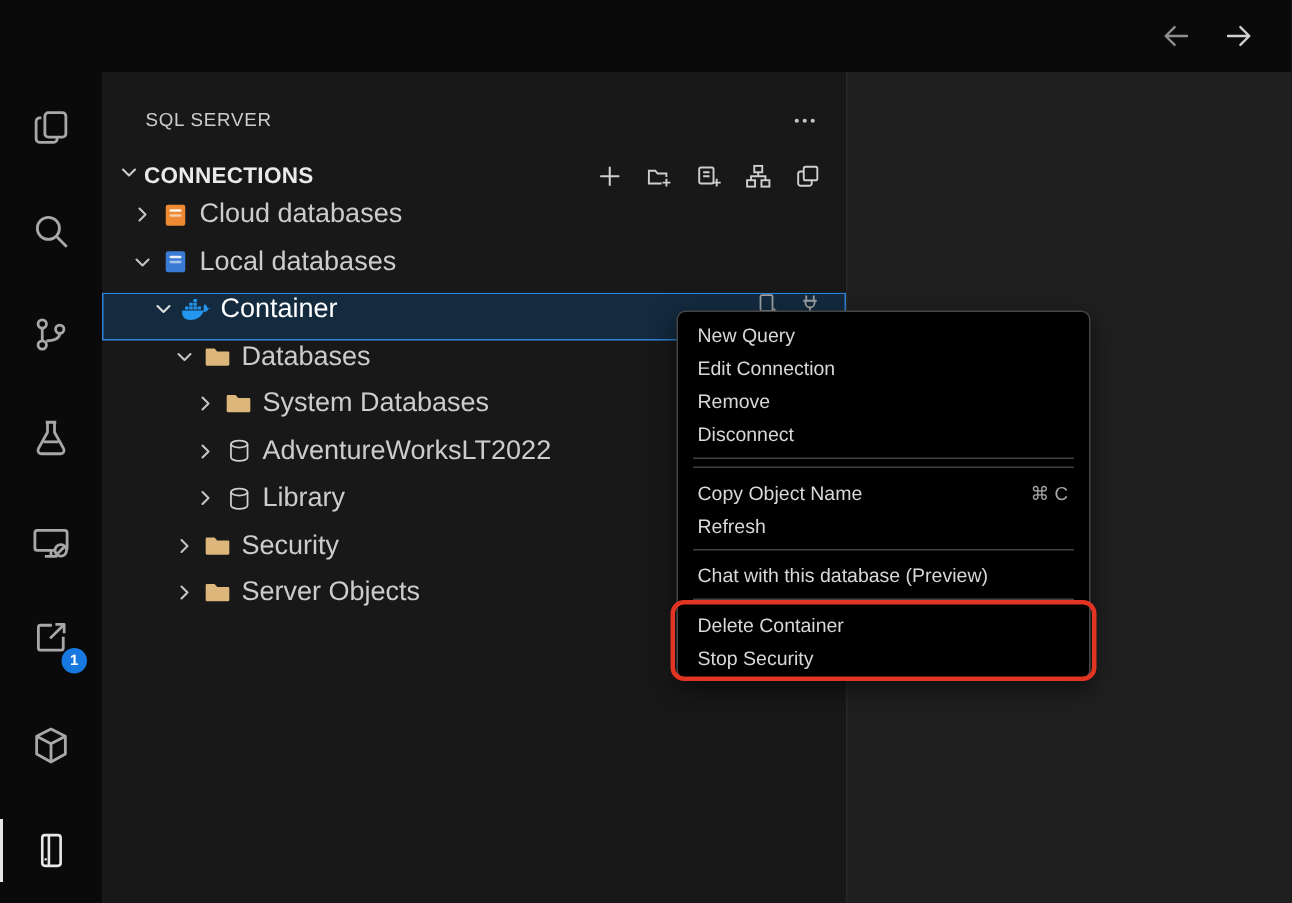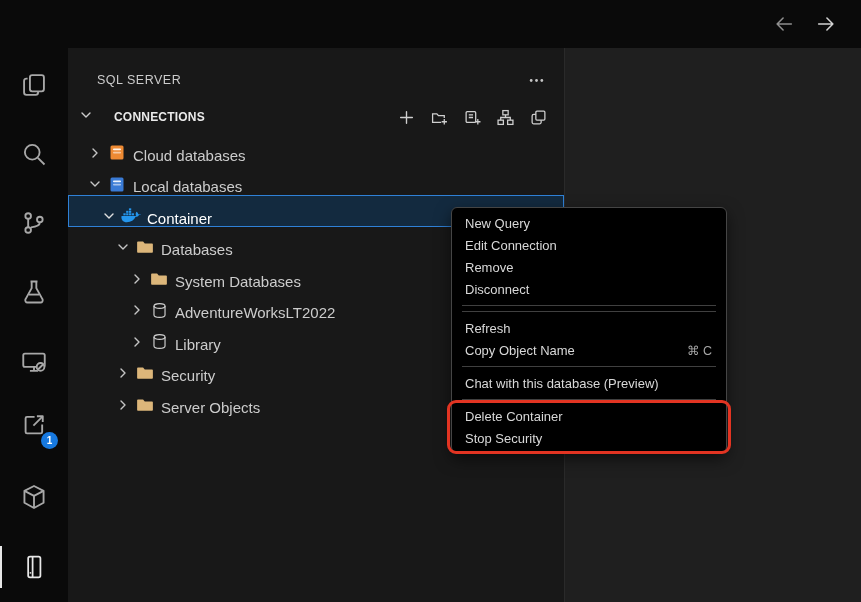--- a/index.html
+++ b/index.html
@@ -20,26 +20,26 @@
               border-radius:9px; background:#1779e0; color:#fff; font-size:10px; font-weight:bold;
               display:flex; align-items:center; justify-content:center; }
 
   
   .sidebar { position:absolute; left:68px; top:48px; width:497px; height:575px; background:#181818; border-right:1px solid #2a2a2a; }
   .sb-header { height:54px; display:flex; align-items:center; padding:10px 16px 0 29px; }
   .sb-title { font-size:12.5px; letter-spacing:.5px; color:#cccccc; }
   .sb-more { margin-left:auto; width:24px; height:24px; display:flex; align-items:center; justify-content:center; cursor:pointer; }
 
   .connections-row { height:30px; display:flex; align-items:center; padding:0 16px 0 10px; }
-  .connections-label { font-size:12px; font-weight:bold; color:#eaeaea; letter-spacing:.2px; margin-left:20px; }
+  .connections-label { font-size:15px; font-weight:bold; color:#eaeaea; letter-spacing:.2px; margin-left:2px; }
   .conn-toolbar { margin-left:auto; display:flex; gap:13px; align-items:center; }
   .tb-icon { width:20px; height:20px; display:flex; align-items:center; justify-content:center; cursor:pointer; }
 
   .tree { display:flex; flex-direction:column; }
-  .trow { height:31.5px; display:flex; align-items:flex-end; font-size:15px; color:#cccccc; cursor:pointer; position:relative; }
+  .trow { height:31.5px; display:flex; align-items:flex-start; font-size:18px; color:#cccccc; cursor:pointer; position:relative; }
   .trow .twisty { width:22px; height:22px; display:flex; align-items:center; justify-content:center; flex:0 0 22px; }
   .trow .ticon { width:22px; height:22px; display:flex; align-items:center; justify-content:center; margin-right:5px; flex:0 0 22px; }
   .tlabel { white-space:nowrap; }
   .lvl0 { padding-left:16px; } .lvl1 { padding-left:30px; } .lvl2 { padding-left:44px; } .lvl3 { padding-left:58px; }
   .trow.sel { background:rgba(14,73,128,.38); box-shadow:inset 0 0 0 1px #2f81d7; color:#ffffff; }
   .row-actions { margin-left:auto; display:flex; gap:12px; padding-right:16px; }
   .row-actions .ra-icon { width:16px; height:16px; opacity:.85; }
 
   
   .editor { position:absolute; left:566px; top:48px; width:295px; height:554px; background:#1f1f1f; }
@@ -355,26 +355,26 @@
           <span>Remove</span>
         </div>
       <div class="menu-item">
           <span>Disconnect</span>
         </div>
     </div>
     <div class="menu-sep"></div>
     <div class="menu-sep"></div>
     <div class="menu-group">
       <div class="menu-item">
-          <span>Refresh</span>
-        </div>
-      <div class="menu-item">
         <span>Copy Object Name</span>
         <span class="mi-shortcut">⌘ C</span>
       </div>
+      <div class="menu-item">
+          <span>Refresh</span>
+        </div>
     </div>
     <div class="menu-sep"></div>
     <div class="menu-group">
       <div class="menu-item">
           <span>Chat with this database (Preview)</span>
         </div>
     </div>
     <div class="menu-sep"></div>
     <div class="menu-group annotated">
       <div class="menu-item">

